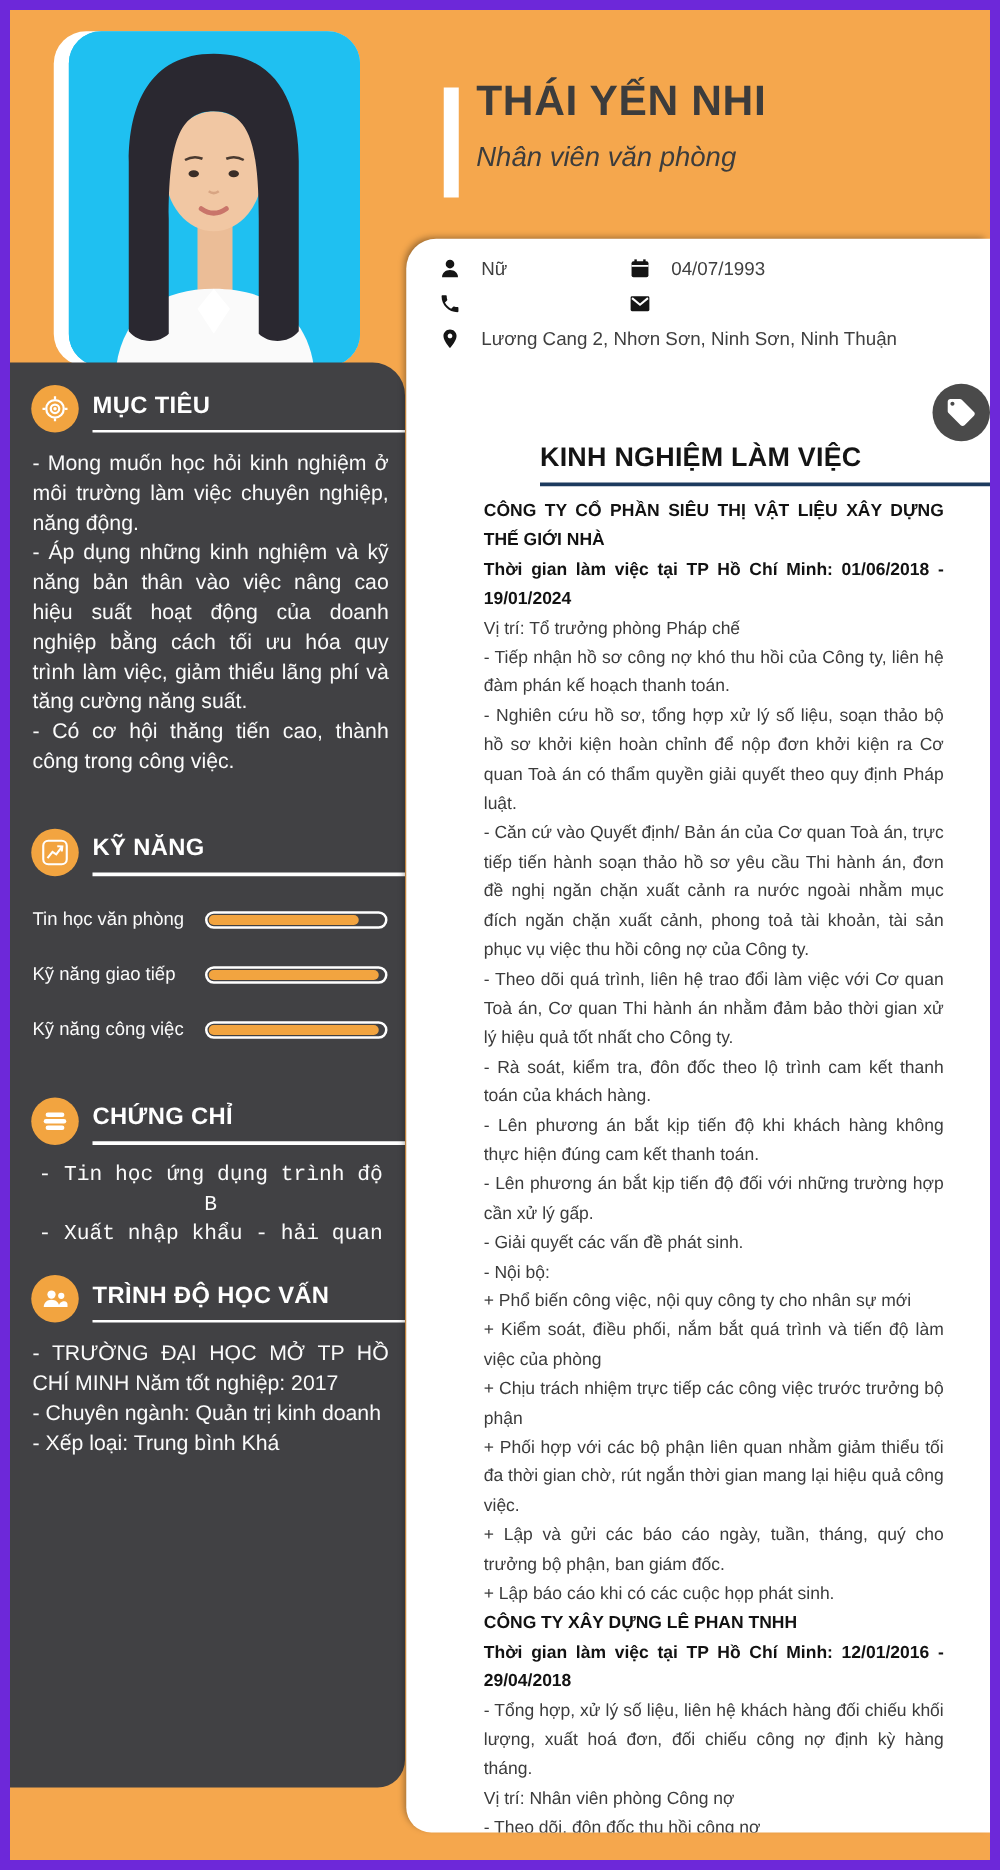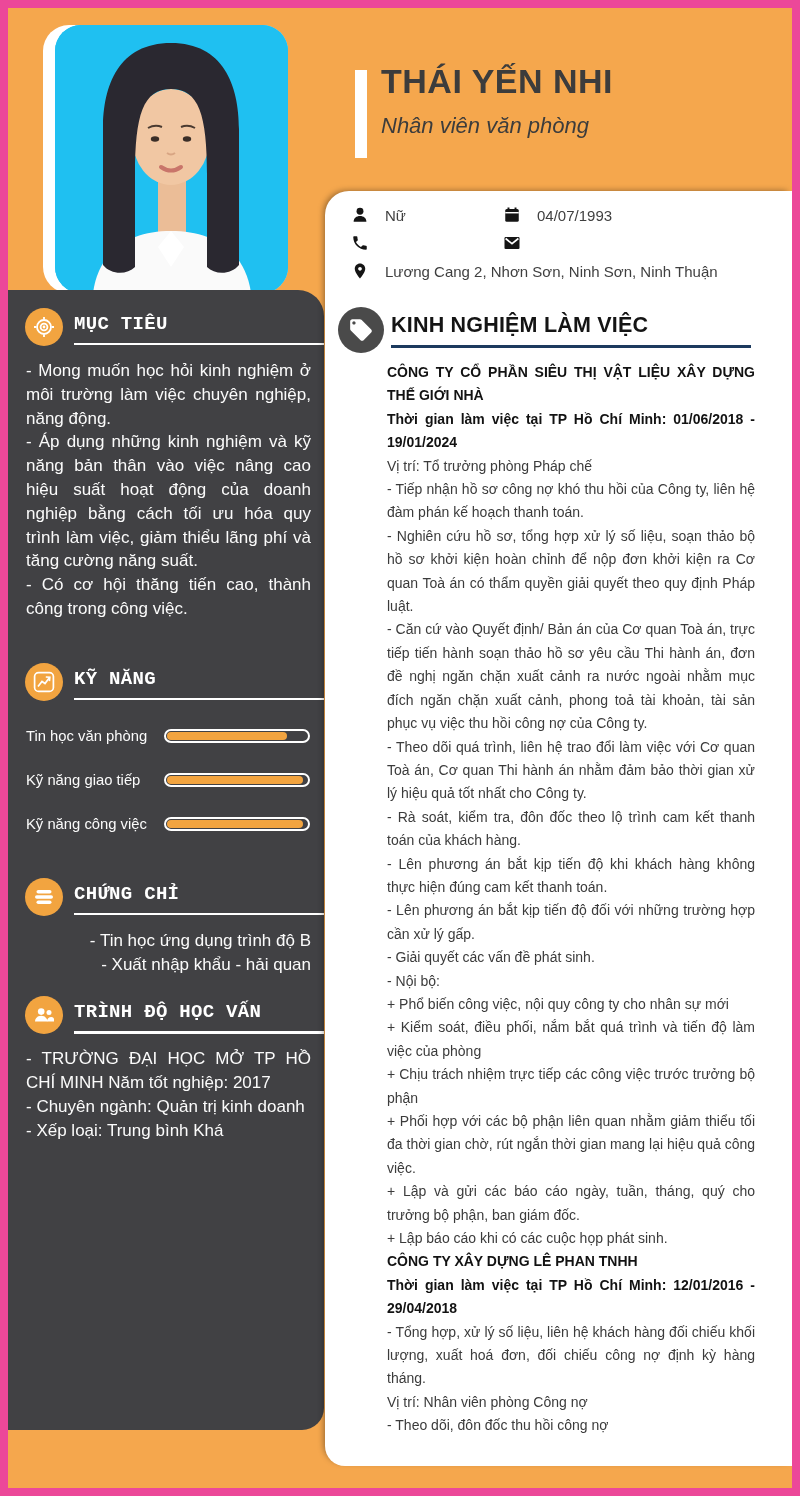--- a/index.html
+++ b/index.html
@@ -1,16 +1,16 @@
 <!DOCTYPE html>
 <html><head>
 <meta charset="utf-8">
 <style>
   html,body{margin:0;padding:0;}
-  .page{position:relative;width:800px;height:1496px;background:#ec4899;font-family:"Liberation Sans","DejaVu Sans",sans-serif;overflow:hidden;}
+  .page{position:relative;width:800px;height:1496px;background:#6d28d9;font-family:"Liberation Sans","DejaVu Sans",sans-serif;overflow:hidden;}
   .inner{position:absolute;left:8px;top:8px;width:784px;height:1480px;background:#F5A74D;overflow:hidden;}
 
   
   .photo-frame{position:absolute;left:35px;top:17px;width:245px;height:268px;background:#fff;border-radius:26px;}
   .photo{position:absolute;left:12px;top:0;right:0;bottom:0;border-radius:26px;overflow:hidden;background:#1FC0F1;}
   .photo svg{display:block;width:100%;height:100%;}
 
   
   .title-block{position:absolute;left:347px;top:54px;width:420px;}
   .title-bar{position:absolute;left:0;top:8px;width:12px;height:88px;background:#fff;}
@@ -18,43 +18,43 @@
   .subtitle{margin:12px 0 0 26px;font-size:22px;font-style:italic;color:#3C3C3C;}
 
   
   .main-card{position:absolute;left:317px;top:183px;width:467px;height:1275px;background:#fff;
              border-radius:24px 0 0 20px;box-shadow:-3px -2px 6px -2px rgba(0,0,0,.4);overflow:hidden;}
   .contact{padding:15px 40px 0 26px;display:grid;grid-template-columns:34px 118px 34px 1fr;row-gap:10px;
            font-size:15px;color:#3F3F3F;align-items:center;}
   .icon-cell{display:flex;align-items:center;}
   .span-rest{grid-column:2/5;}
 
-  .exp-head{display:flex;align-items:center;margin:27px 0 0 13px;}
+  .exp-head{display:flex;align-items:flex-end;margin:27px 0 0 13px;flex-direction:column;}
   .exp-icon{width:46px;height:46px;border-radius:50%;background:#4A4A4A;display:flex;align-items:center;justify-content:center;flex:0 0 46px;}
   .exp-title-wrap{margin-left:7px;padding-top:1px;}
   .exp-title{margin:0;font-size:21.5px;font-weight:bold;color:#141414;letter-spacing:.2px;}
   .underline-navy{width:360px;height:3px;background:#1C3A5E;margin-top:7px;}
   .exp-body{margin:8px 37px 0 62px;}
   .exp-body p{margin:0;text-align:justify;font-size:14px;line-height:23.4px;color:#3B3B3B;}
   .exp-body p.bold{font-weight:bold;color:#121212;}
 
   
   .sidebar{position:absolute;left:0;top:282px;width:316px;height:1140px;background:#414144;
            border-radius:0 26px 22px 0;color:#fff;overflow:hidden;}
   .side-section{margin-top:42px;}
   .side-section.first{margin-top:18px;}
   .side-section.tight{margin-top:20px;}
-  .side-head{display:flex;align-items:center;margin-left:17px;font-family:Liberation Mono, monospace;}
+  .side-head{display:flex;align-items:flex-end;margin-left:17px;}
   .side-icon{width:38px;height:38px;border-radius:50%;background:#F2A440;display:flex;align-items:center;justify-content:center;flex:0 0 38px;}
   .side-title-wrap{margin-left:11px;padding-top:4px;}
   .side-title{margin:0;font-size:19px;font-weight:bold;color:#fff;letter-spacing:.3px;}
   .underline-white{width:252px;height:2.5px;background:#fff;margin-top:8px;}
   .side-body{margin:13px 13px 0 18px;}
   .side-body p{margin:0;text-align:justify;font-size:17px;line-height:23.8px;color:#FBFBFB;}
-  .side-body p.plain{text-align:right;}
+  .side-body p.plain{text-align:center;font-family:Liberation Mono, monospace;}
 
   .skills-body{margin:24px 10px 0 18px;}
   .skill-row{display:flex;align-items:flex-start;margin-bottom:21px;}
   .skill-label{width:127px;font-size:14.8px;line-height:23px;color:#FBFBFB;}
   .skill-bar{margin-left:auto;margin-right:4px;width:146px;height:14px;border:2px solid #fff;border-radius:8px;
              box-sizing:border-box;margin-top:4px;padding:1px;}
   .skill-fill{height:100%;background:#F2A440;border-radius:5px;}
 </style>
 </head>
 <body>

